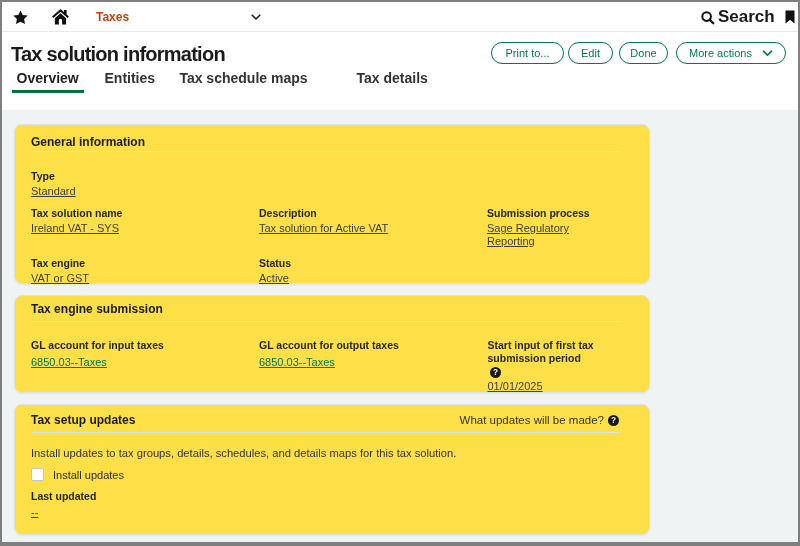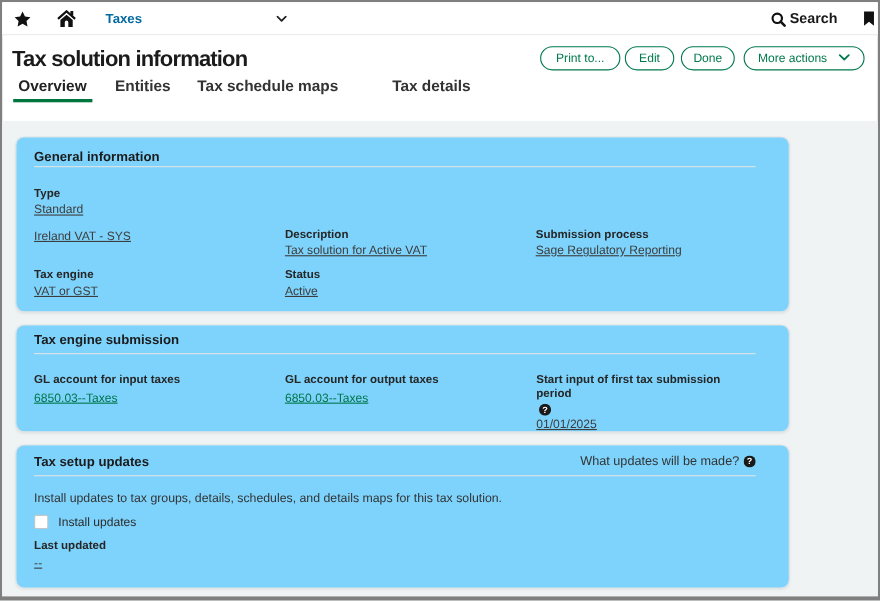--- a/index.html
+++ b/index.html
@@ -13,23 +13,23 @@
   overflow:hidden;
 }
 
 #topbar {
   position:absolute; left:0; top:0; width:796px; height:30px;
   background:#fff; border-bottom:1px solid #e9ebeb;
 }
 #topbar svg { position:absolute; }
 #tb-star { left:11px; top:8px; }
 #tb-home { left:50px; top:7px; }
-#tb-taxes { position:absolute; left:94px; top:0; height:30px; line-height:30px; font-size:12px; font-weight:bold; color:#0369a1;text-align:center; }
+#tb-taxes { position:absolute; left:94px; top:0; height:30px; line-height:30px; font-size:12px; font-weight:bold; color:#c2410c;text-align:center; }
 #tb-chev { left:249px; top:12px; }
-#tb-search { position:absolute; left:716px; top:0; height:30px; line-height:30px; font-size:13px; font-weight:bold; color:#191919; }
+#tb-search { position:absolute; left:716px; top:0; height:30px; line-height:30px; font-size:17px; font-weight:bold; color:#191919; }
 #tb-mag { left:699px; top:9px; }
 #tb-book { left:783px; top:8px; }
 
 #h1 { position:absolute; left:9px; top:40.5px; font-size:20px; font-weight:bold; letter-spacing:-0.75px; color:#1b1b1b; }
 #btns { position:absolute; right:12px; top:40px; }
 .btn {
   display:inline-flex; justify-content:center; align-items:center; vertical-align:top; height:22px;
   border:1.5px solid #00794c; border-radius:11px; color:#00794c;
   font-size:11px; background:#fff;
 }
@@ -42,22 +42,22 @@
 #tabs { position:absolute; left:0; top:0; list-style:none; }
 #tabs li { position:absolute; top:68px; padding:0 5px 3px 5px; font-size:14px; font-weight:bold; color:#333; line-height:17px; white-space:nowrap; }
 #tabs li.act { border-bottom:3px solid #00753f; color:#222; }
 #t1 { left:9.5px; } #t2 { left:97.5px; } #t3 { left:172.4px; } #t4 { left:325.5px;margin-left:24px; }
 
 #content {
   position:absolute; left:0; top:108px; width:796px; height:432px;
   background:#f0f3f3;
 }
 .card {
-  position:absolute; left:12px; width:704px;
-  background:#7dd3fc; border:1px solid #dde3e5; border-radius:8px;
+  position:absolute; left:12px; width:636px;
+  background:#fde047; border:1px solid #dde3e5; border-radius:8px;
   box-shadow:0 1px 2px rgba(40,60,70,0.07);
   padding:10px 30px 0 16px;
 }
 #card1 { top:14px; height:160px; }
 #card2 { top:185px; height:98px; padding-top:6px; }
 #card3 { top:294px; height:131px; padding-top:8px; }
 .ct { font-size:12px; font-weight:bold; color:#1b1b1b; line-height:14px; }
 .sep { height:1px; background:#dee4e6; margin-top:2px; }
 #card2 .sep { margin-top:5px; }
 #card3 .sep { margin-top:5px; }
@@ -121,20 +121,21 @@
       <div class="ct">General information</div>
       <div class="sep"></div>
       <div class="grid r1">
         <div>
           <div class="lbl">Type</div>
           <div class="val">Standard</div>
         </div>
       </div>
       <div class="grid r">
         <div>
+          <div class="lbl">Tax solution name</div>
           <div class="val">Ireland VAT - SYS</div>
         </div>
         <div>
           <div class="lbl">Description</div>
           <div class="val">Tax solution for Active VAT</div>
         </div>
         <div>
           <div class="lbl">Submission process</div>
           <div class="val">Sage Regulatory Reporting</div>
         </div>

